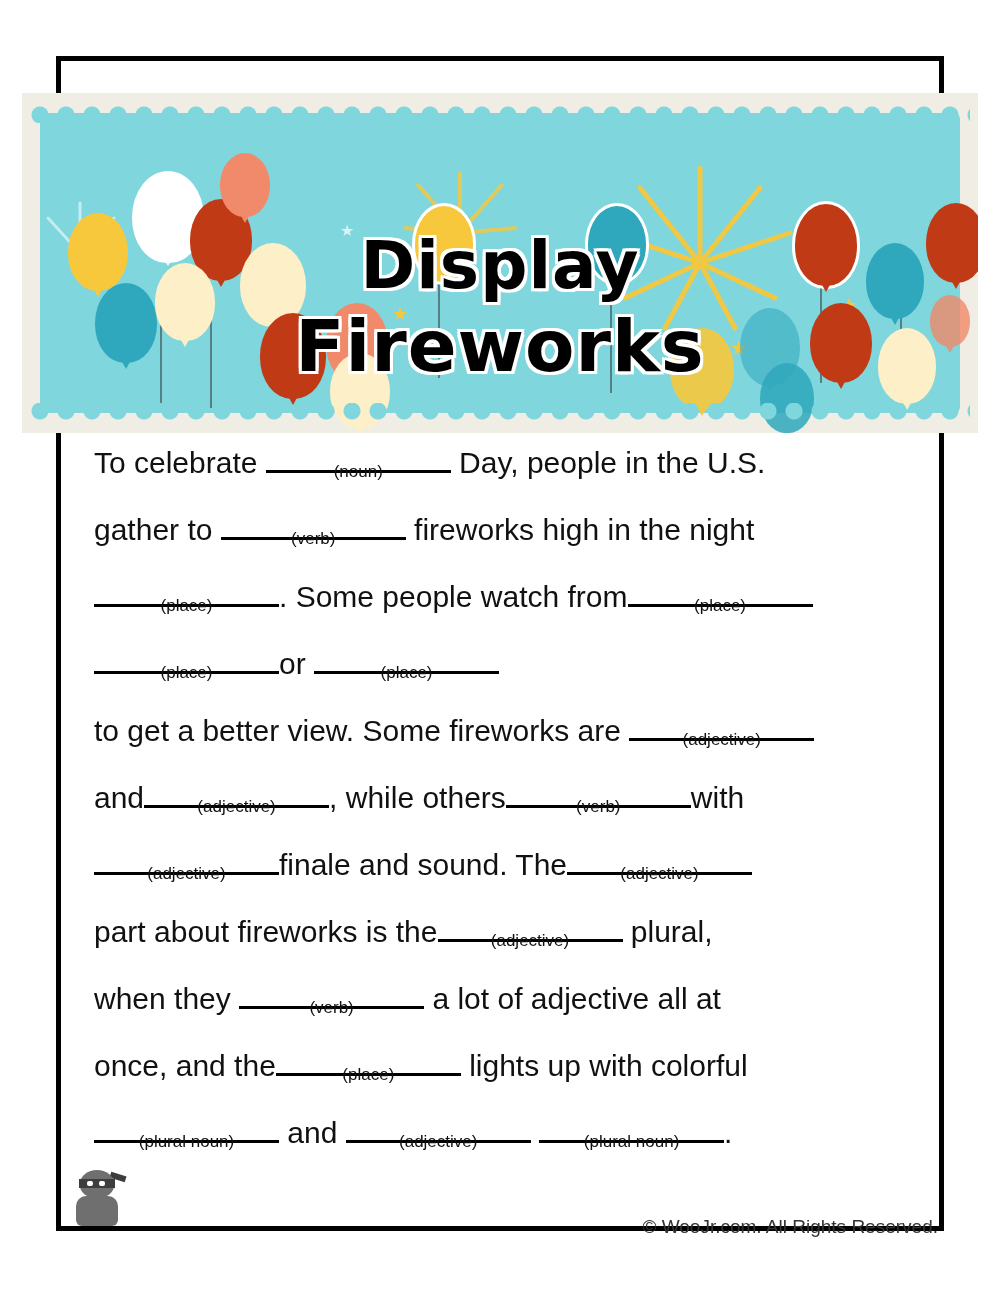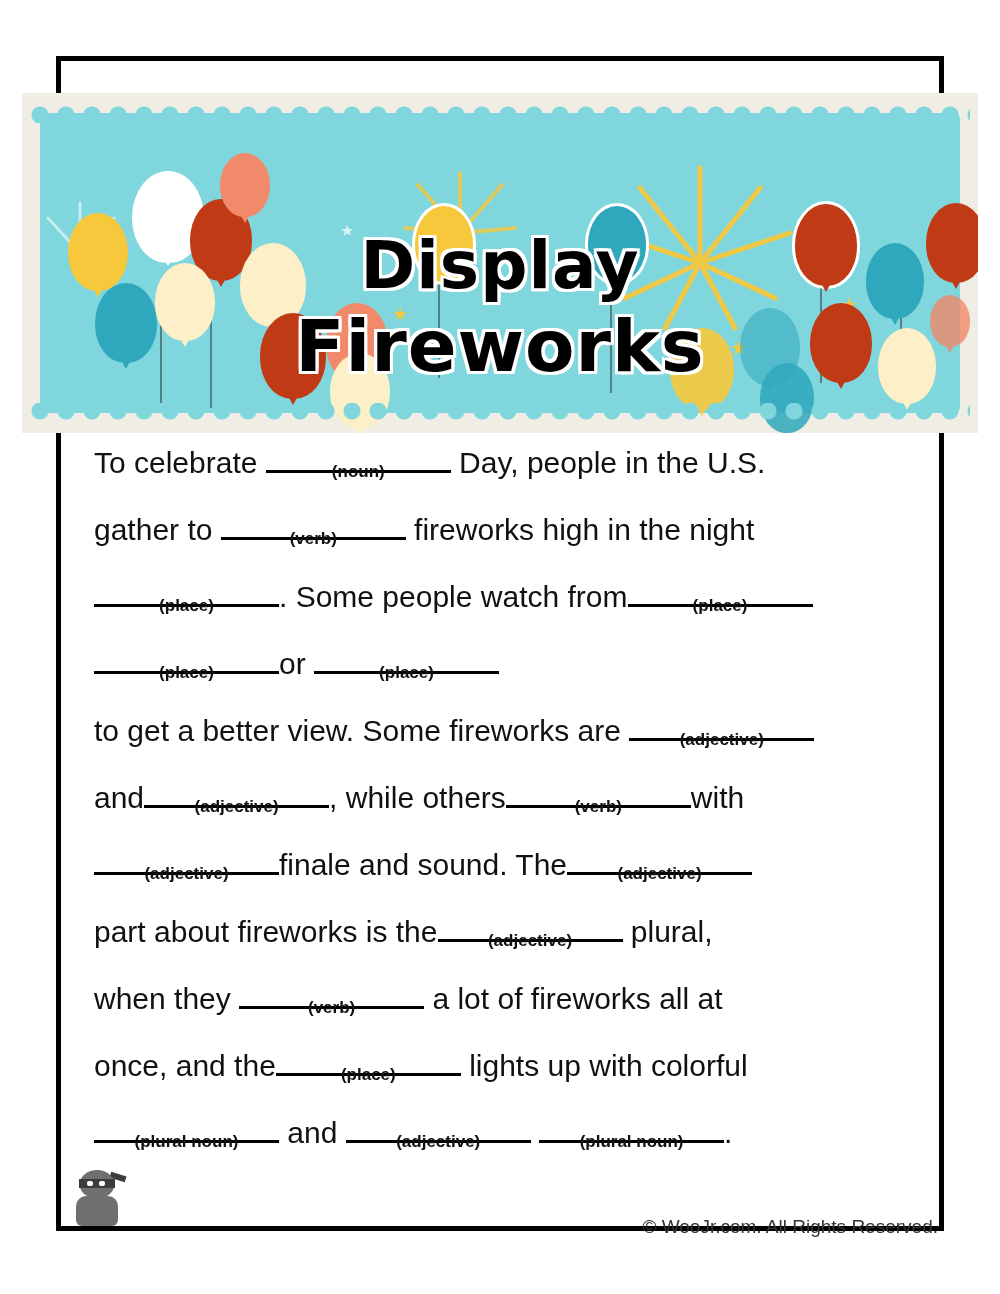--- a/index.html
+++ b/index.html
@@ -134,21 +134,20 @@
     position: relative;
     height: 67px;
     white-space: nowrap;
   }
   .txt { display: inline; margin-top: 26px; }
   .blank {
     display: inline-block;
     position: relative;
     border-bottom: 3px solid #000;
     vertical-align: baseline;
-    font-weight: bold;
   }
   .blank .hint {
     position: absolute;
     left: 50%;
     transform: translateX(-50%);
     top: 22px;
     font-size: 17px;
     color: #111;
     white-space: nowrap;
   }
@@ -288,21 +287,21 @@
 
   <div class="story" id="story">
       <div class="line"><span class="txt">To celebrate </span><span class="blank" style="width: 185px; height: 30px;"><span class="hint">(noun)</span></span><span class="txt"> Day, people in the U.S.</span></div>
       <div class="line"><span class="txt">gather to </span><span class="blank" style="width: 185px; height: 30px;"><span class="hint">(verb)</span></span><span class="txt"> fireworks high in the night</span></div>
       <div class="line"><span class="blank" style="width: 185px; height: 30px;"><span class="hint">(place)</span></span><span class="txt">. Some people watch from</span><span class="blank" style="width: 185px; height: 30px;"><span class="hint">(place)</span></span></div>
       <div class="line"><span class="blank" style="width: 185px; height: 30px;"><span class="hint">(place)</span></span><span class="txt">or </span><span class="blank" style="width: 185px; height: 30px;"><span class="hint">(place)</span></span></div>
       <div class="line"><span class="txt">to get a better view. Some fireworks are </span><span class="blank" style="width: 185px; height: 30px;"><span class="hint">(adjective)</span></span></div>
       <div class="line"><span class="txt">and</span><span class="blank" style="width: 185px; height: 30px;"><span class="hint">(adjective)</span></span><span class="txt">, while others</span><span class="blank" style="width: 185px; height: 30px;"><span class="hint">(verb)</span></span><span class="txt">with</span></div>
       <div class="line"><span class="blank" style="width: 185px; height: 30px;"><span class="hint">(adjective)</span></span><span class="txt">finale and sound. The</span><span class="blank" style="width: 185px; height: 30px;"><span class="hint">(adjective)</span></span></div>
       <div class="line"><span class="txt">part about fireworks is the</span><span class="blank" style="width: 185px; height: 30px;"><span class="hint">(adjective)</span></span><span class="txt"> plural,</span></div>
-      <div class="line"><span class="txt">when they </span><span class="blank" style="width: 185px; height: 30px;"><span class="hint">(verb)</span></span><span class="txt"> a lot of fireworks all at</span></div>
+      <div class="line"><span class="txt">when they </span><span class="blank" style="width: 185px; height: 30px;"><span class="hint">(verb)</span></span><span class="txt"> a lot of adjective all at</span></div>
       <div class="line"><span class="txt">once, and the</span><span class="blank" style="width: 185px; height: 30px;"><span class="hint">(place)</span></span><span class="txt"> lights up with colorful</span></div>
       <div class="line"><span class="blank" style="width: 185px; height: 30px;"><span class="hint">(plural noun)</span></span><span class="txt"> and </span><span class="blank" style="width: 185px; height: 30px;"><span class="hint">(adjective)</span></span><span class="txt"> </span><span class="blank" style="width: 185px; height: 30px;"><span class="hint">(plural noun)</span></span><span class="txt">.</span></div>
     </div>
 
   <div class="ninja">
     <div class="tail"></div>
     <div class="head"></div>
     <div class="band"></div>
     <div class="eye l"></div>
     <div class="eye r"></div>

